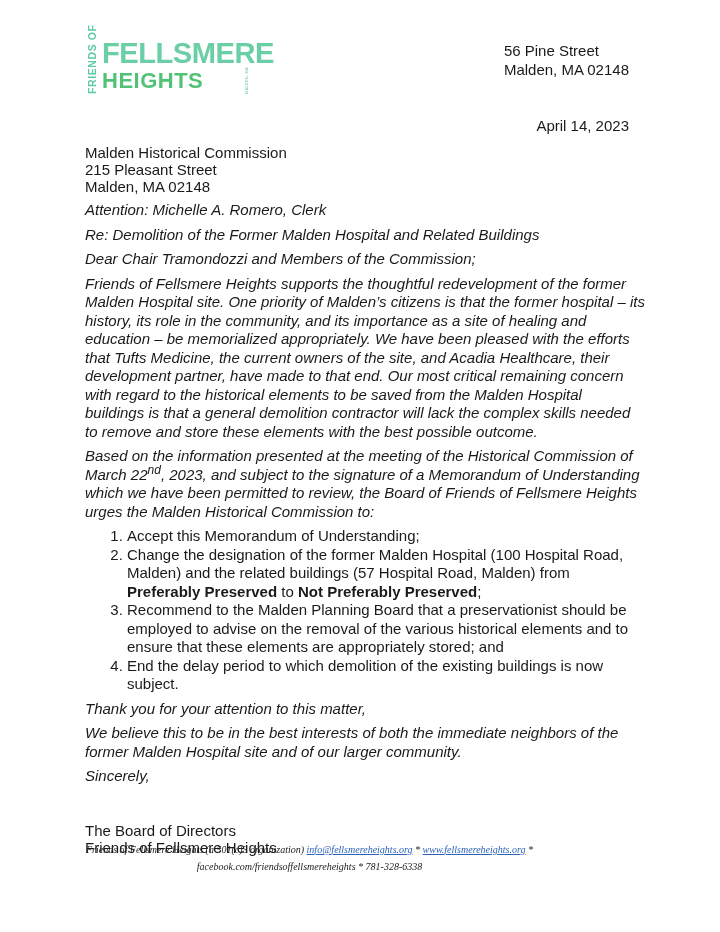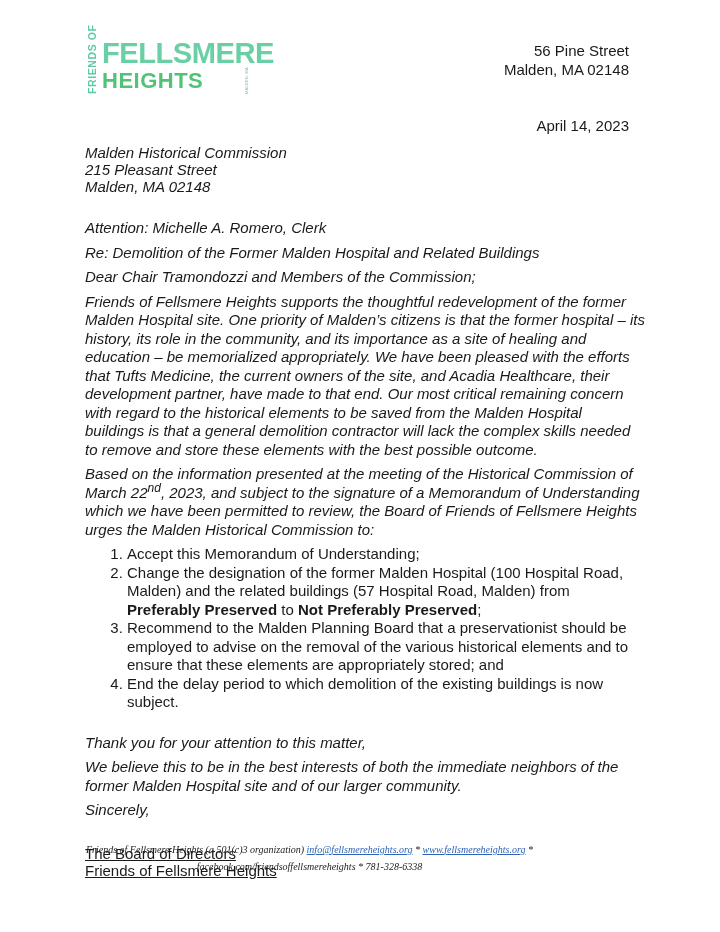--- a/index.html
+++ b/index.html
@@ -25,36 +25,36 @@
     position: absolute; left: 16px; top: 28px;
     font-size: 22px; font-weight: bold; line-height: 30px; color: #52c276;
     letter-spacing: 0.5px; white-space: nowrap;
   }
   .logo-tiny {
     position: absolute; left: 158px; top: 30px; width: 26px; height: 5px;
     transform-origin: 0 0; transform: translate(0px, 26px) rotate(-90deg);
     font-size: 4px; color: #7cc9a3; line-height: 5px; white-space: nowrap; letter-spacing: 0.2px;
   }
   .sender-address {
-    position: absolute; right: 91px; top: 41px; text-align: right;
+    position: absolute; right: 91px; top: 41px; 
     font-size: 15px; line-height: 19px;
   }
   .date {
     position: absolute; right: 91px; top: 116px; text-align: left;
     font-size: 15px; line-height: 19px;
   }
   .main { position: absolute; left: 85px; top: 144px; width: 560px; font-size: 15px; line-height: 18.5px; }
   .main p { margin: 0 0 6px 0; font-style: italic; }
-  .recipient { margin-bottom: 24px; font-style: italic; }
+  .recipient { margin-bottom: 6px; }
   .recipient div { line-height: 17px; }
-  ol { margin: 0 0 22px 0; padding-left: 42px; }
+  ol { margin: 0 0 6px 0; padding-left: 42px; }
   ol li { padding-left: 0px; }
   sup { font-size: 12px; line-height: 0; vertical-align: 6px; text-align: right; }
   b { font-weight: bold; }
-  .signature { margin-top: 25px; line-height: 17px; text-decoration: underline; }
+  .signature { margin-top: 36px; line-height: 17px; }
   .footer {
     position: absolute; left: 0; width: 619px; top: 841px; text-align: center;
     font-size: 10px; font-style: italic; line-height: 17px; color: #222; font-family: Liberation Serif, serif;
   }
   .footer a { color: #2d63b8; text-decoration: underline; }
 </style>
 </head>
 <body>
 
 <div class="logo">

